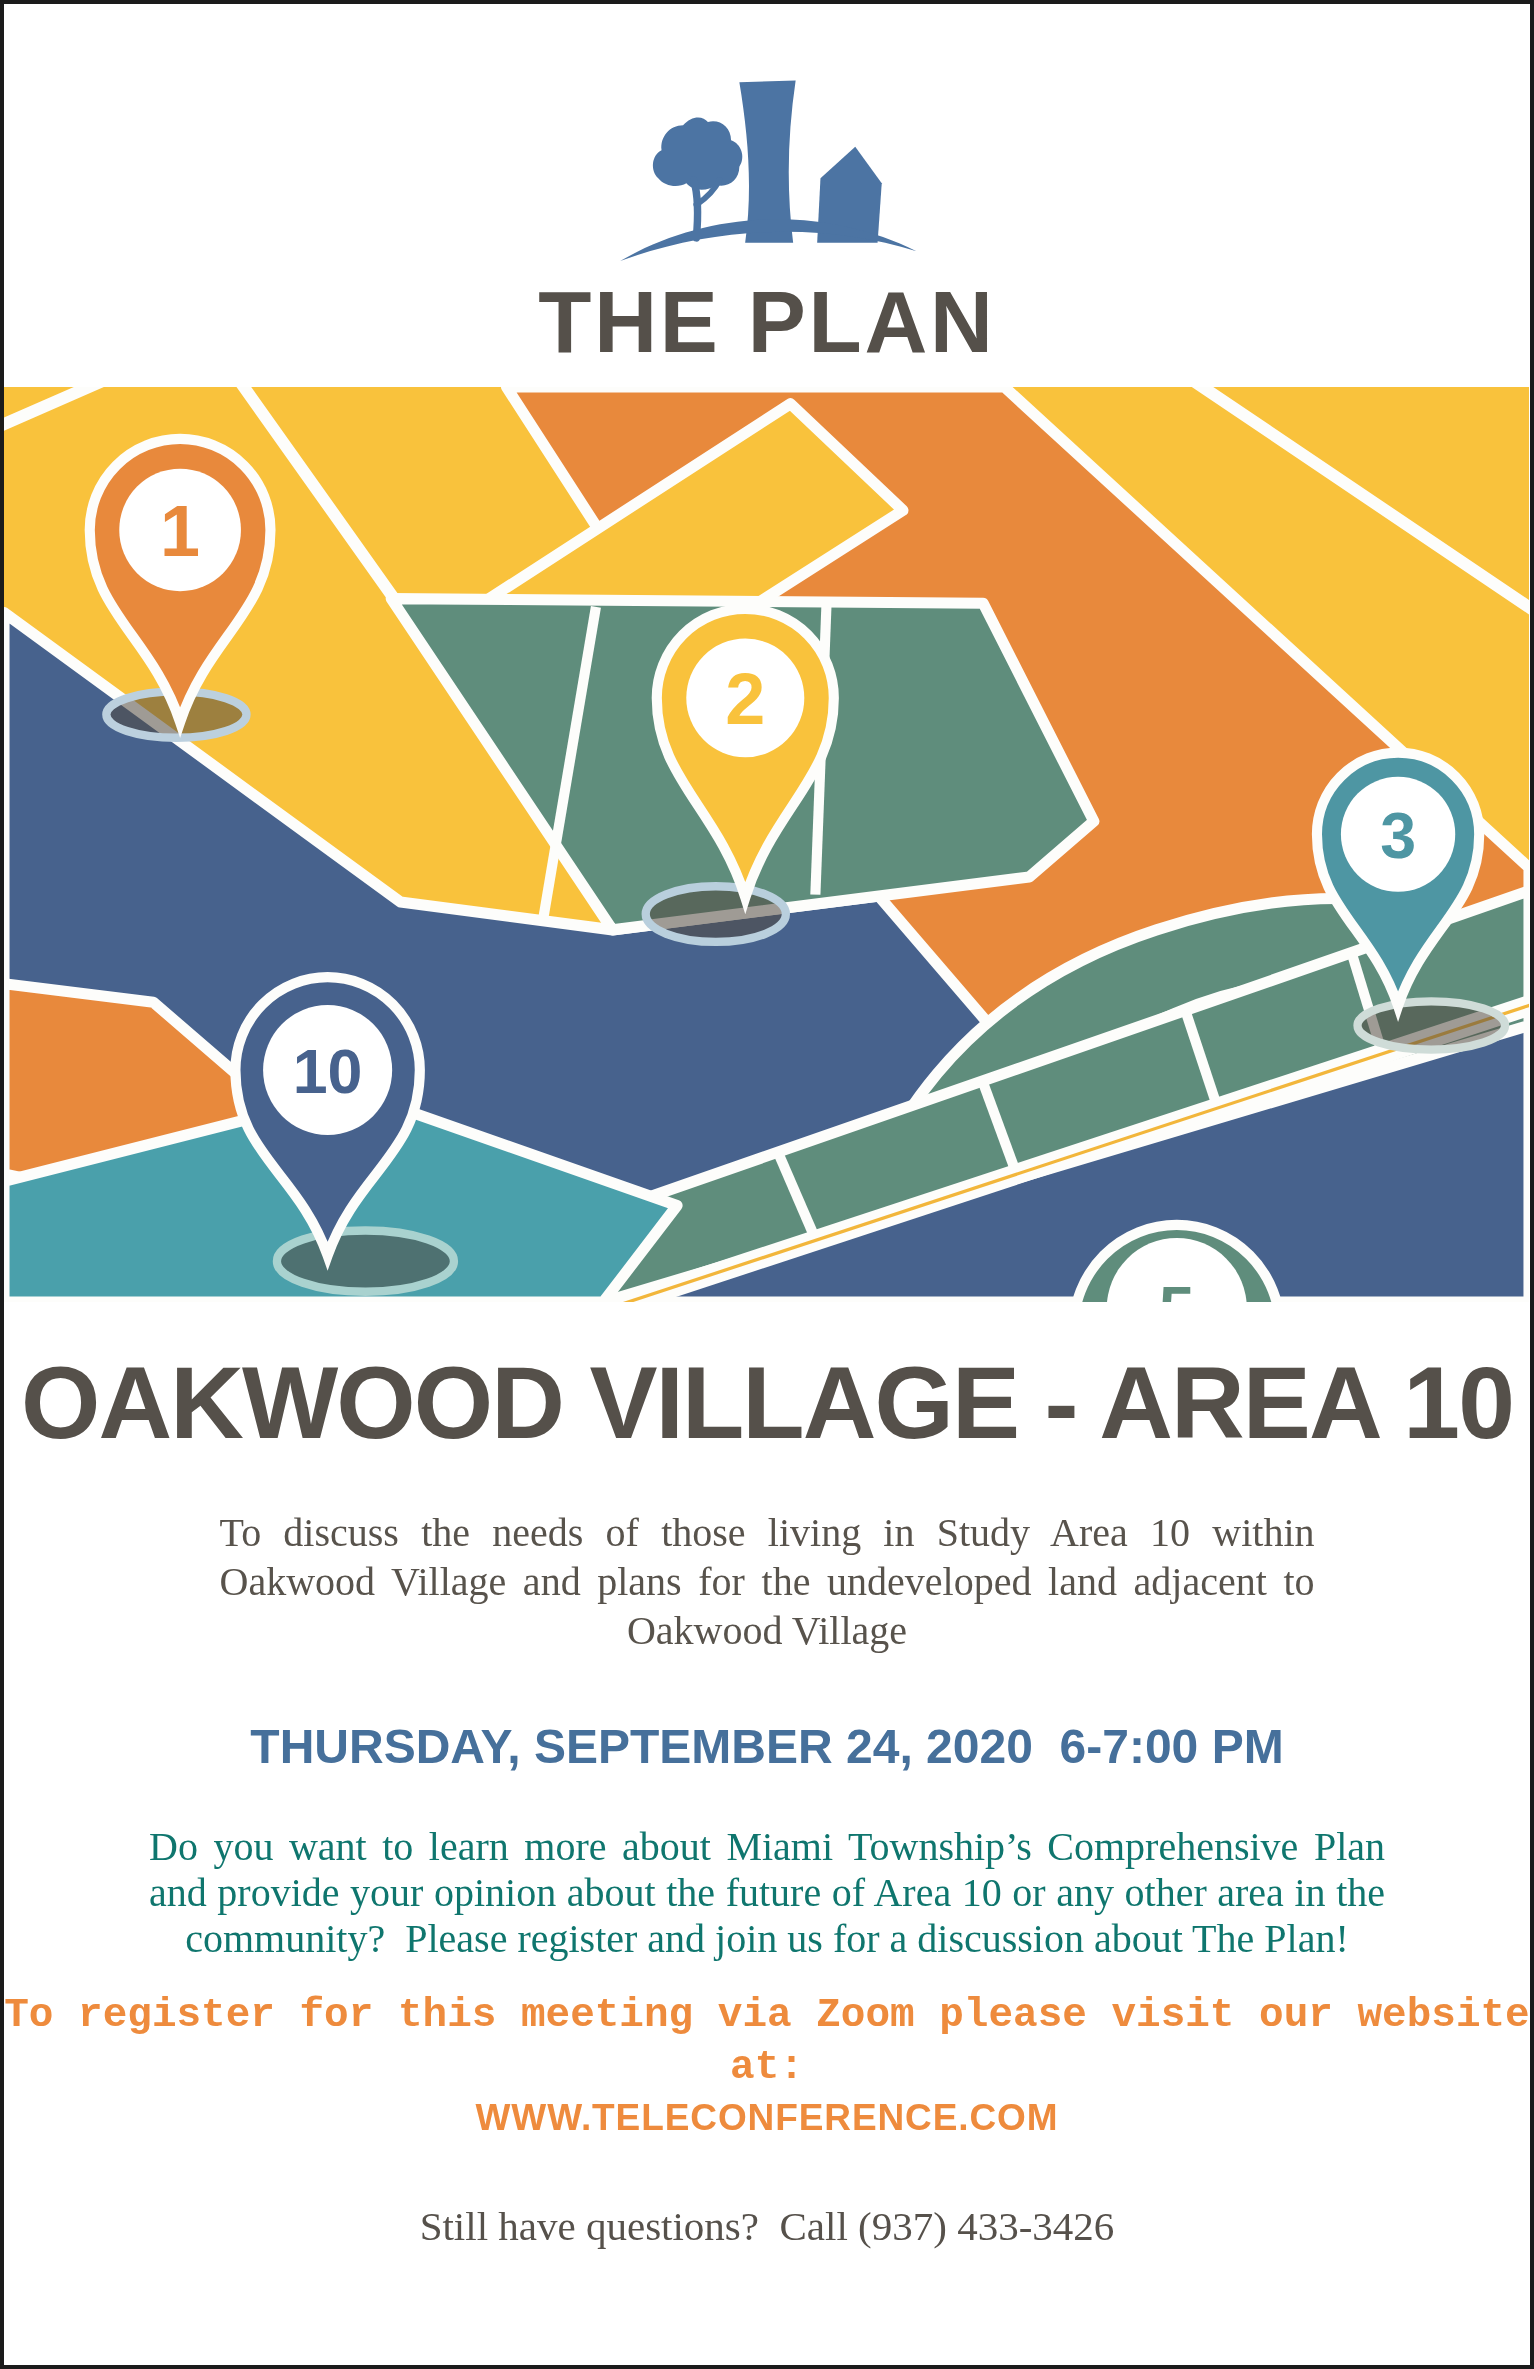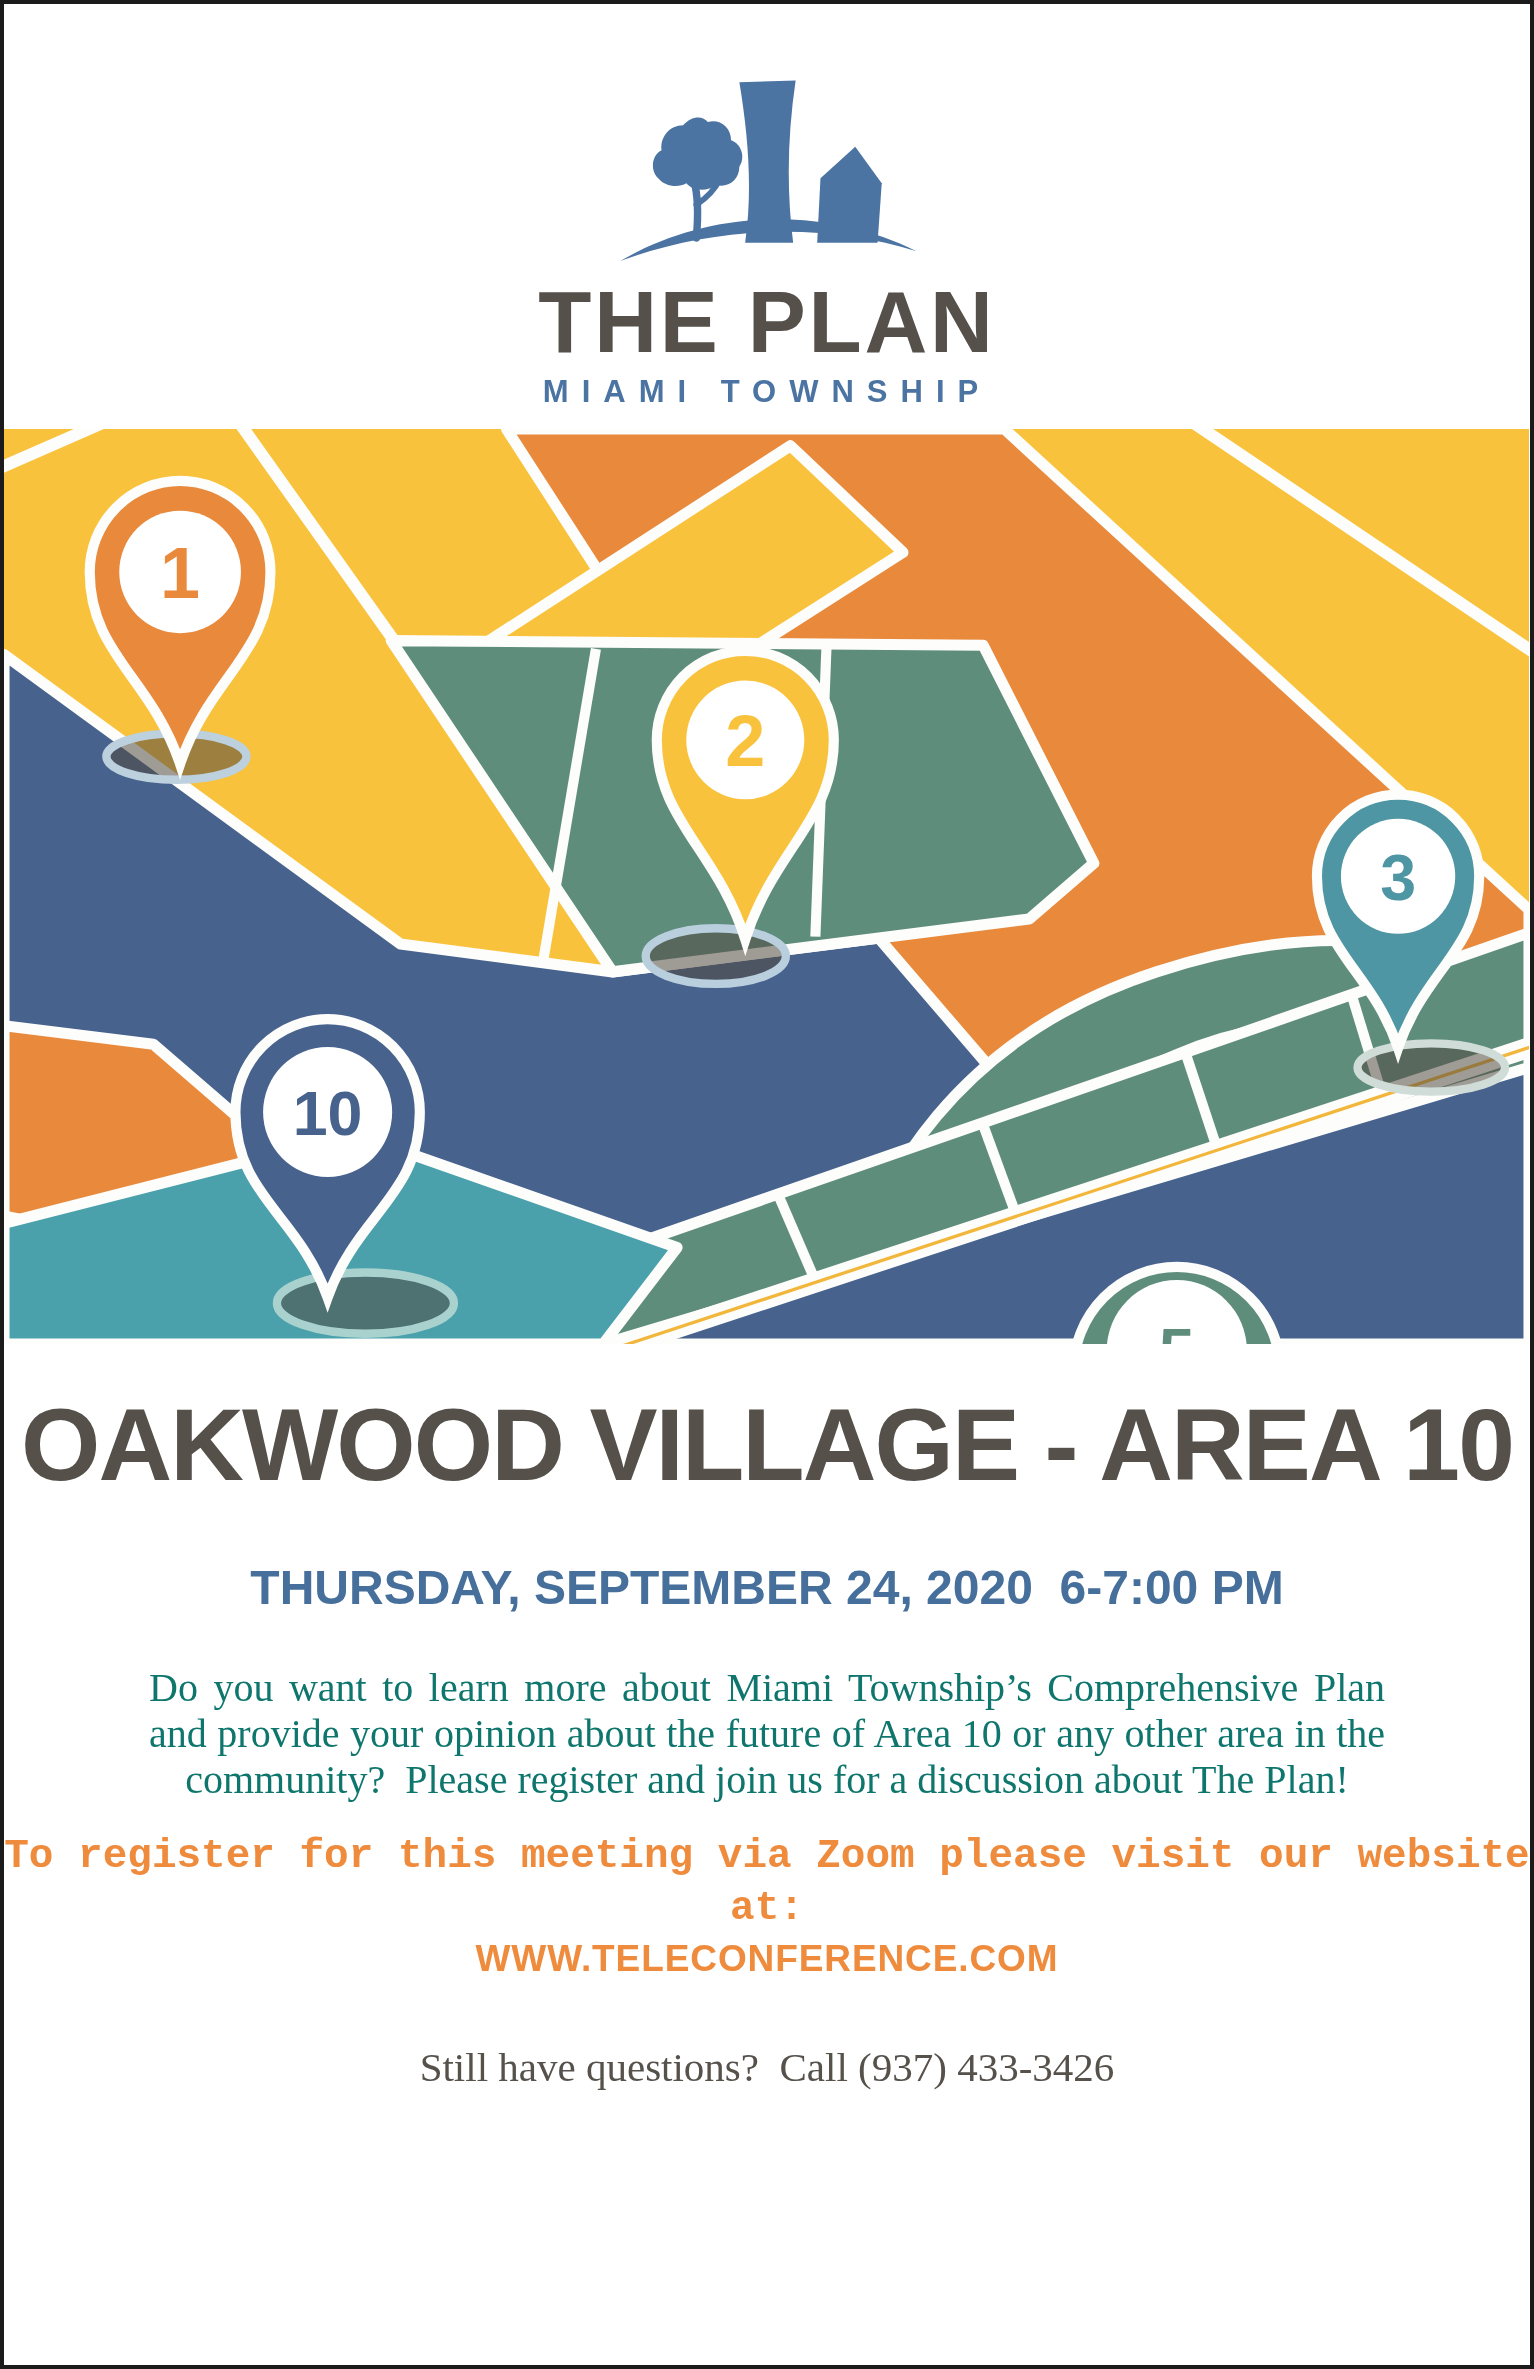--- a/index.html
+++ b/index.html
@@ -93,21 +93,20 @@
       </g>
 
       <g fill="none" stroke="#4c74a3" stroke-linecap="round">
         <path stroke-width="9" d="M 104,198 C 107,166 106,146 101,128"></path>
         <path stroke-width="7" d="M 104,158 C 116,150 126,140 132,128"></path>
       </g>
 
       <path fill="#4c74a3" d="M 12,226 C 118,164 256,158 370,214 C 262,180 130,182 12,226 Z"></path>
     </svg>
     <h1 class="logo-title">THE PLAN</h1>
-    <div class="logo-subtitle">MIAMI TOWNSHIP</div>
   </header>
 
   <div class="map-wrap">
     <svg id="map-svg" width="1525" height="915" viewBox="0 0 1654 986" preserveAspectRatio="none">
 
       <rect x="-12" y="-12" width="1678" height="1010" fill="#f9c23c"></rect>
 
       <line class="road" x1="0" y1="40" x2="115" y2="-10"></line>
       <line class="road" x1="253" y1="-10" x2="428" y2="235"></line>
       <line class="road" x1="1288" y1="-8" x2="1658" y2="240"></line>
@@ -169,20 +168,21 @@
             <circle r="76" cy="-22" fill="#ffffff"></circle>
             <text class="pin-num" x="0" y="3.1999999999999993" fill="#5f8d7c" font-size="70">5</text>
           </g>
         </g>
     </svg>
   </div>
 
   <main class="content">
     <h2 class="headline">OAKWOOD VILLAGE - AREA 10</h2>
 
+    <p class="intro serif">To discuss the needs of those living in Study Area 10 within Oakwood Village and plans for the undeveloped land adjacent to Oakwood Village</p>
 
     <div class="meeting">
       <div>THURSDAY, SEPTEMBER 24, 2020  6-7:00 PM</div>
     </div>
 
     <p class="body-para serif">Do you want to learn more about Miami Township’s Comprehensive Plan and provide your opinion about the future of Area 10 or any other area in the community?&nbsp; Please register and join us for a discussion about The Plan!</p>
 
     <p class="register serif">To register for this meeting via Zoom please visit our website at:</p>
     <div class="website">WWW.TELECONFERENCE.COM</div>
 

